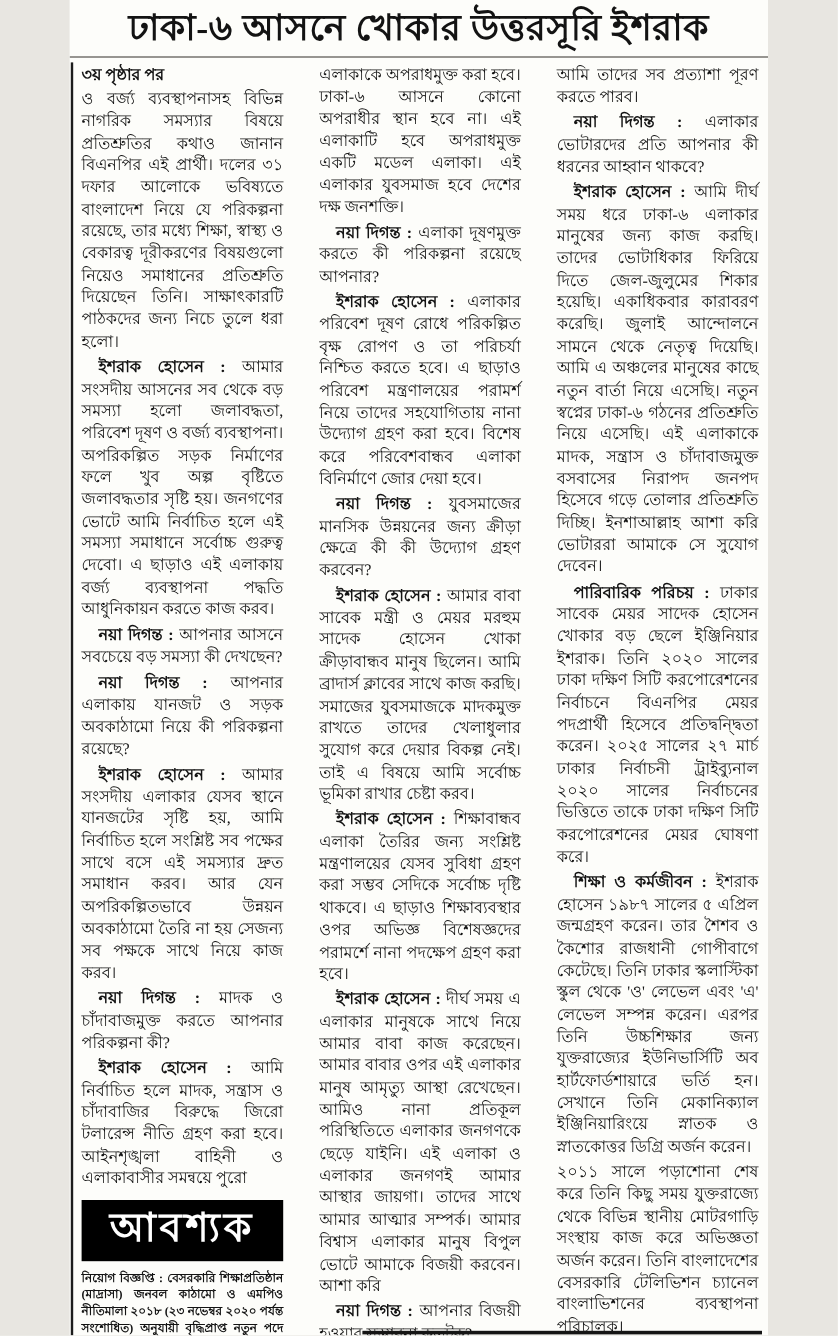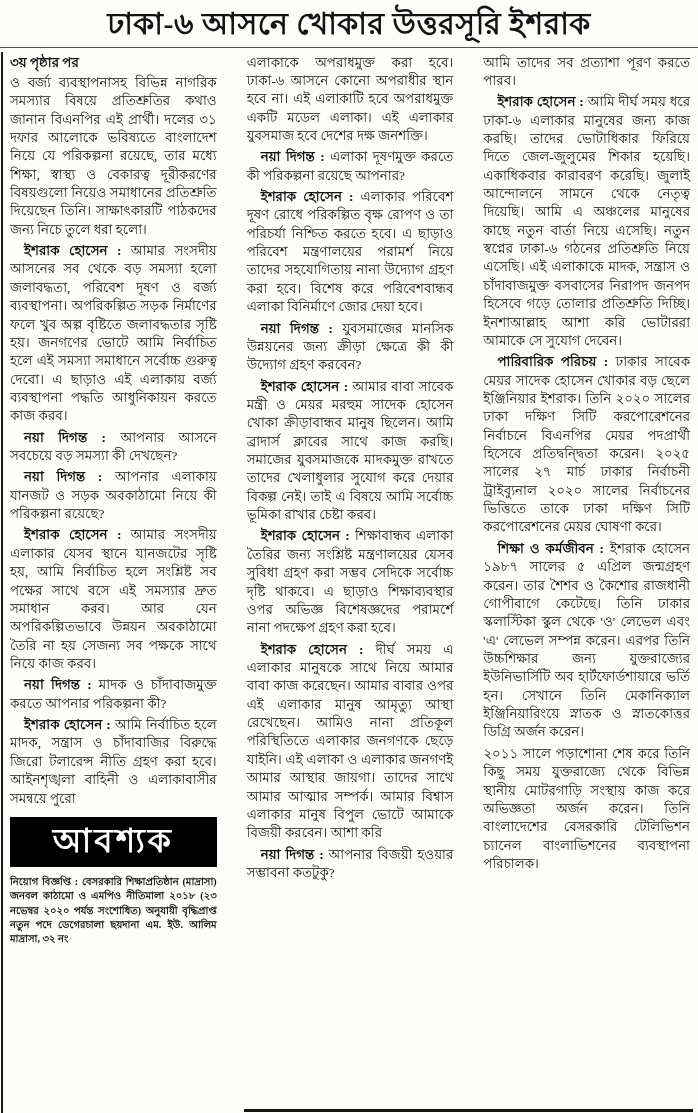--- a/index.html
+++ b/index.html
@@ -1,18 +1,18 @@
 <!DOCTYPE html>
 <html lang="bn"><head>
 <meta charset="utf-8">
 <style>
   html,body{margin:0;padding:0;background:#e8e6e1;}
   .page{
     position:relative;
-    width:698px;height:1113px;
+    width:582px;height:1113px;
     margin:0 auto;
     background:#fdfdfa;
     color:#131313;
     font-family:"Liberation Serif","DejaVu Serif",serif;
     overflow:hidden;
     box-sizing:border-box;
   }
   .left-rule{
     position:absolute;left:1px;top:52px;bottom:0;
     width:2px;background:#1c1c1c;
@@ -106,20 +106,21 @@
         <p class="qa"><strong>নয়া দিগন্ত :</strong> <span>এলাকা দূষণমুক্ত করতে কী পরিকল্পনা রয়েছে আপনার?</span></p>
         <p class="qa"><strong>ইশরাক হোসেন :</strong> <span>এলাকার পরিবেশ দূষণ রোধে পরিকল্পিত বৃক্ষ রোপণ ও তা পরিচর্যা নিশ্চিত করতে হবে। এ ছাড়াও পরিবেশ মন্ত্রণালয়ের পরামর্শ নিয়ে তাদের সহযোগিতায় নানা উদ্যোগ গ্রহণ করা হবে। বিশেষ করে পরিবেশবান্ধব এলাকা বিনির্মাণে জোর দেয়া হবে।</span></p>
         <p class="qa"><strong>নয়া দিগন্ত :</strong> <span>যুবসমাজের মানসিক উন্নয়নের জন্য ক্রীড়া ক্ষেত্রে কী কী উদ্যোগ গ্রহণ করবেন?</span></p>
         <p class="qa"><strong>ইশরাক হোসেন :</strong> <span>আমার বাবা সাবেক মন্ত্রী ও মেয়র মরহুম সাদেক হোসেন খোকা ক্রীড়াবান্ধব মানুষ ছিলেন। আমি ব্রাদার্স ক্লাবের সাথে কাজ করছি। সমাজের যুবসমাজকে মাদকমুক্ত রাখতে তাদের খেলাধুলার সুযোগ করে দেয়ার বিকল্প নেই। তাই এ বিষয়ে আমি সর্বোচ্চ ভূমিকা রাখার চেষ্টা করব।</span></p>
         <p class="qa"><strong>ইশরাক হোসেন :</strong> <span>শিক্ষাবান্ধব এলাকা তৈরির জন্য সংশ্লিষ্ট মন্ত্রণালয়ের যেসব সুবিধা গ্রহণ করা সম্ভব সেদিকে সর্বোচ্চ দৃষ্টি থাকবে। এ ছাড়াও শিক্ষাব্যবস্থার ওপর অভিজ্ঞ বিশেষজ্ঞদের পরামর্শে নানা পদক্ষেপ গ্রহণ করা হবে।</span></p>
         <p class="qa"><strong>ইশরাক হোসেন :</strong> <span>দীর্ঘ সময় এ এলাকার মানুষকে সাথে নিয়ে আমার বাবা কাজ করেছেন। আমার বাবার ওপর এই এলাকার মানুষ আমৃত্যু আস্থা রেখেছেন। আমিও নানা প্রতিকূল পরিস্থিতিতে এলাকার জনগণকে ছেড়ে যাইনি। এই এলাকা ও এলাকার জনগণই আমার আস্থার জায়গা। তাদের সাথে আমার আত্মার সম্পর্ক। আমার বিশ্বাস এলাকার মানুষ বিপুল ভোটে আমাকে বিজয়ী করবেন। আশা করি</span></p>
         <p class="qa"><strong>নয়া দিগন্ত :</strong> <span>আপনার বিজয়ী হওয়ার সম্ভাবনা কতটুকু?</span></p>
       </section>
     <section class="col">
         <p class="para">আমি তাদের সব প্রত্যাশা পূরণ করতে পারব।</p>
+        <p class="qa"><strong>নয়া দিগন্ত :</strong> <span>এলাকার ভোটারদের প্রতি আপনার কী ধরনের আহ্বান থাকবে?</span></p>
         <p class="qa"><strong>ইশরাক হোসেন :</strong> <span>আমি দীর্ঘ সময় ধরে ঢাকা-৬ এলাকার মানুষের জন্য কাজ করছি। তাদের ভোটাধিকার ফিরিয়ে দিতে জেল-জুলুমের শিকার হয়েছি। একাধিকবার কারাবরণ করেছি। জুলাই আন্দোলনে সামনে থেকে নেতৃত্ব দিয়েছি। আমি এ অঞ্চলের মানুষের কাছে নতুন বার্তা নিয়ে এসেছি। নতুন স্বপ্নের ঢাকা-৬ গঠনের প্রতিশ্রুতি নিয়ে এসেছি। এই এলাকাকে মাদক, সন্ত্রাস ও চাঁদাবাজমুক্ত বসবাসের নিরাপদ জনপদ হিসেবে গড়ে তোলার প্রতিশ্রুতি দিচ্ছি। ইনশাআল্লাহ আশা করি ভোটাররা আমাকে সে সুযোগ দেবেন।</span></p>
         <p class="section"><strong>পারিবারিক পরিচয় :</strong> <span>ঢাকার সাবেক মেয়র সাদেক হোসেন খোকার বড় ছেলে ইঞ্জিনিয়ার ইশরাক। তিনি ২০২০ সালের ঢাকা দক্ষিণ সিটি করপোরেশনের নির্বাচনে বিএনপির মেয়র পদপ্রার্থী হিসেবে প্রতিদ্বন্দ্বিতা করেন। ২০২৫ সালের ২৭ মার্চ ঢাকার নির্বাচনী ট্রাইব্যুনাল ২০২০ সালের নির্বাচনের ভিত্তিতে তাকে ঢাকা দক্ষিণ সিটি করপোরেশনের মেয়র ঘোষণা করে।</span></p>
         <p class="section"><strong>শিক্ষা ও কর্মজীবন :</strong> <span>ইশরাক হোসেন ১৯৮৭ সালের ৫ এপ্রিল জন্মগ্রহণ করেন। তার শৈশব ও কৈশোর রাজধানী গোপীবাগে কেটেছে। তিনি ঢাকার স্কলাস্টিকা স্কুল থেকে 'ও' লেভেল এবং 'এ' লেভেল সম্পন্ন করেন। এরপর তিনি উচ্চশিক্ষার জন্য যুক্তরাজ্যের ইউনিভার্সিটি অব হার্টফোর্ডশায়ারে ভর্তি হন। সেখানে তিনি মেকানিক্যাল ইঞ্জিনিয়ারিংয়ে স্নাতক ও স্নাতকোত্তর ডিগ্রি অর্জন করেন।</span></p>
         <p class="para">২০১১ সালে পড়াশোনা শেষ করে তিনি কিছু সময় যুক্তরাজ্যে থেকে বিভিন্ন স্থানীয় মোটরগাড়ি সংস্থায় কাজ করে অভিজ্ঞতা অর্জন করেন। তিনি বাংলাদেশের বেসরকারি টেলিভিশন চ্যানেল বাংলাভিশনের ব্যবস্থাপনা পরিচালক।</p>
       </section>
   </main>
 
   <div class="bottom-rule"></div>
 </div>
 

